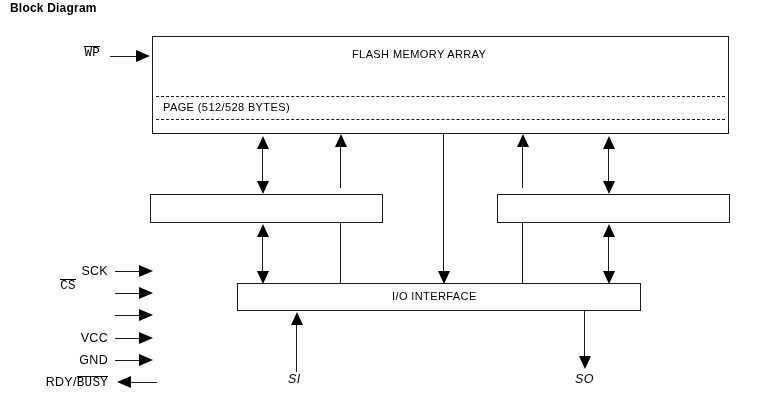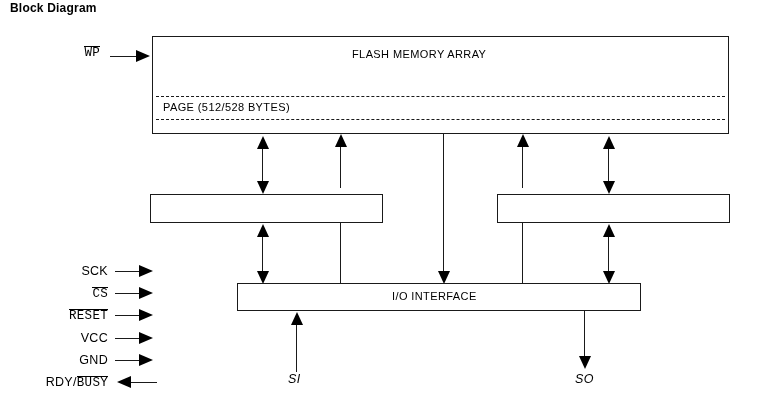--- a/index.html
+++ b/index.html
@@ -148,25 +148,24 @@
   <div class="arrow-up" style="left:603px; top:224px;"></div>
   <div class="arrow-down" style="left:603px; top:271px;"></div>
 
   <div class="box" style="left:237px; top:283px; width:404px; height:28px;"></div>
   <div class="boxlabel" style="left:392px; top:290px;">I/O INTERFACE</div>
 
   <div class="siglabel" style="left:28px; top:264px; width:80px;"><span>SCK</span></div>
   <div class="hline" style="left:115px; top:271px; width:26px;"></div>
   <div class="arrow-right" style="left:139px; top:265px;"></div>
 
-  <div class="siglabel" style="left:28px; top:286px; width:80px;"><span class="ovl">CS</span></div>
+  <div class="siglabel" style="left:28px; top:278px; width:80px;text-align:center;"><span class="ovl">CS</span></div>
   <div class="hline" style="left:115px; top:293px; width:26px;"></div>
   <div class="arrow-right" style="left:139px; top:287px;"></div>
 
-  <div class="siglabel" style="left:18px; top:308px; width:90px;"><span class="ovl">RESET</span></div>
   <div class="hline" style="left:115px; top:315px; width:26px;"></div>
   <div class="arrow-right" style="left:139px; top:309px;"></div>
 
   <div class="siglabel" style="left:28px; top:331px; width:80px;"><span>VCC</span></div>
   <div class="hline" style="left:115px; top:338px; width:26px;"></div>
   <div class="arrow-right" style="left:139px; top:332px;"></div>
 
   <div class="siglabel" style="left:28px; top:353px; width:80px;"><span>GND</span></div>
   <div class="hline" style="left:115px; top:360px; width:26px;"></div>
   <div class="arrow-right" style="left:139px; top:354px;"></div>

